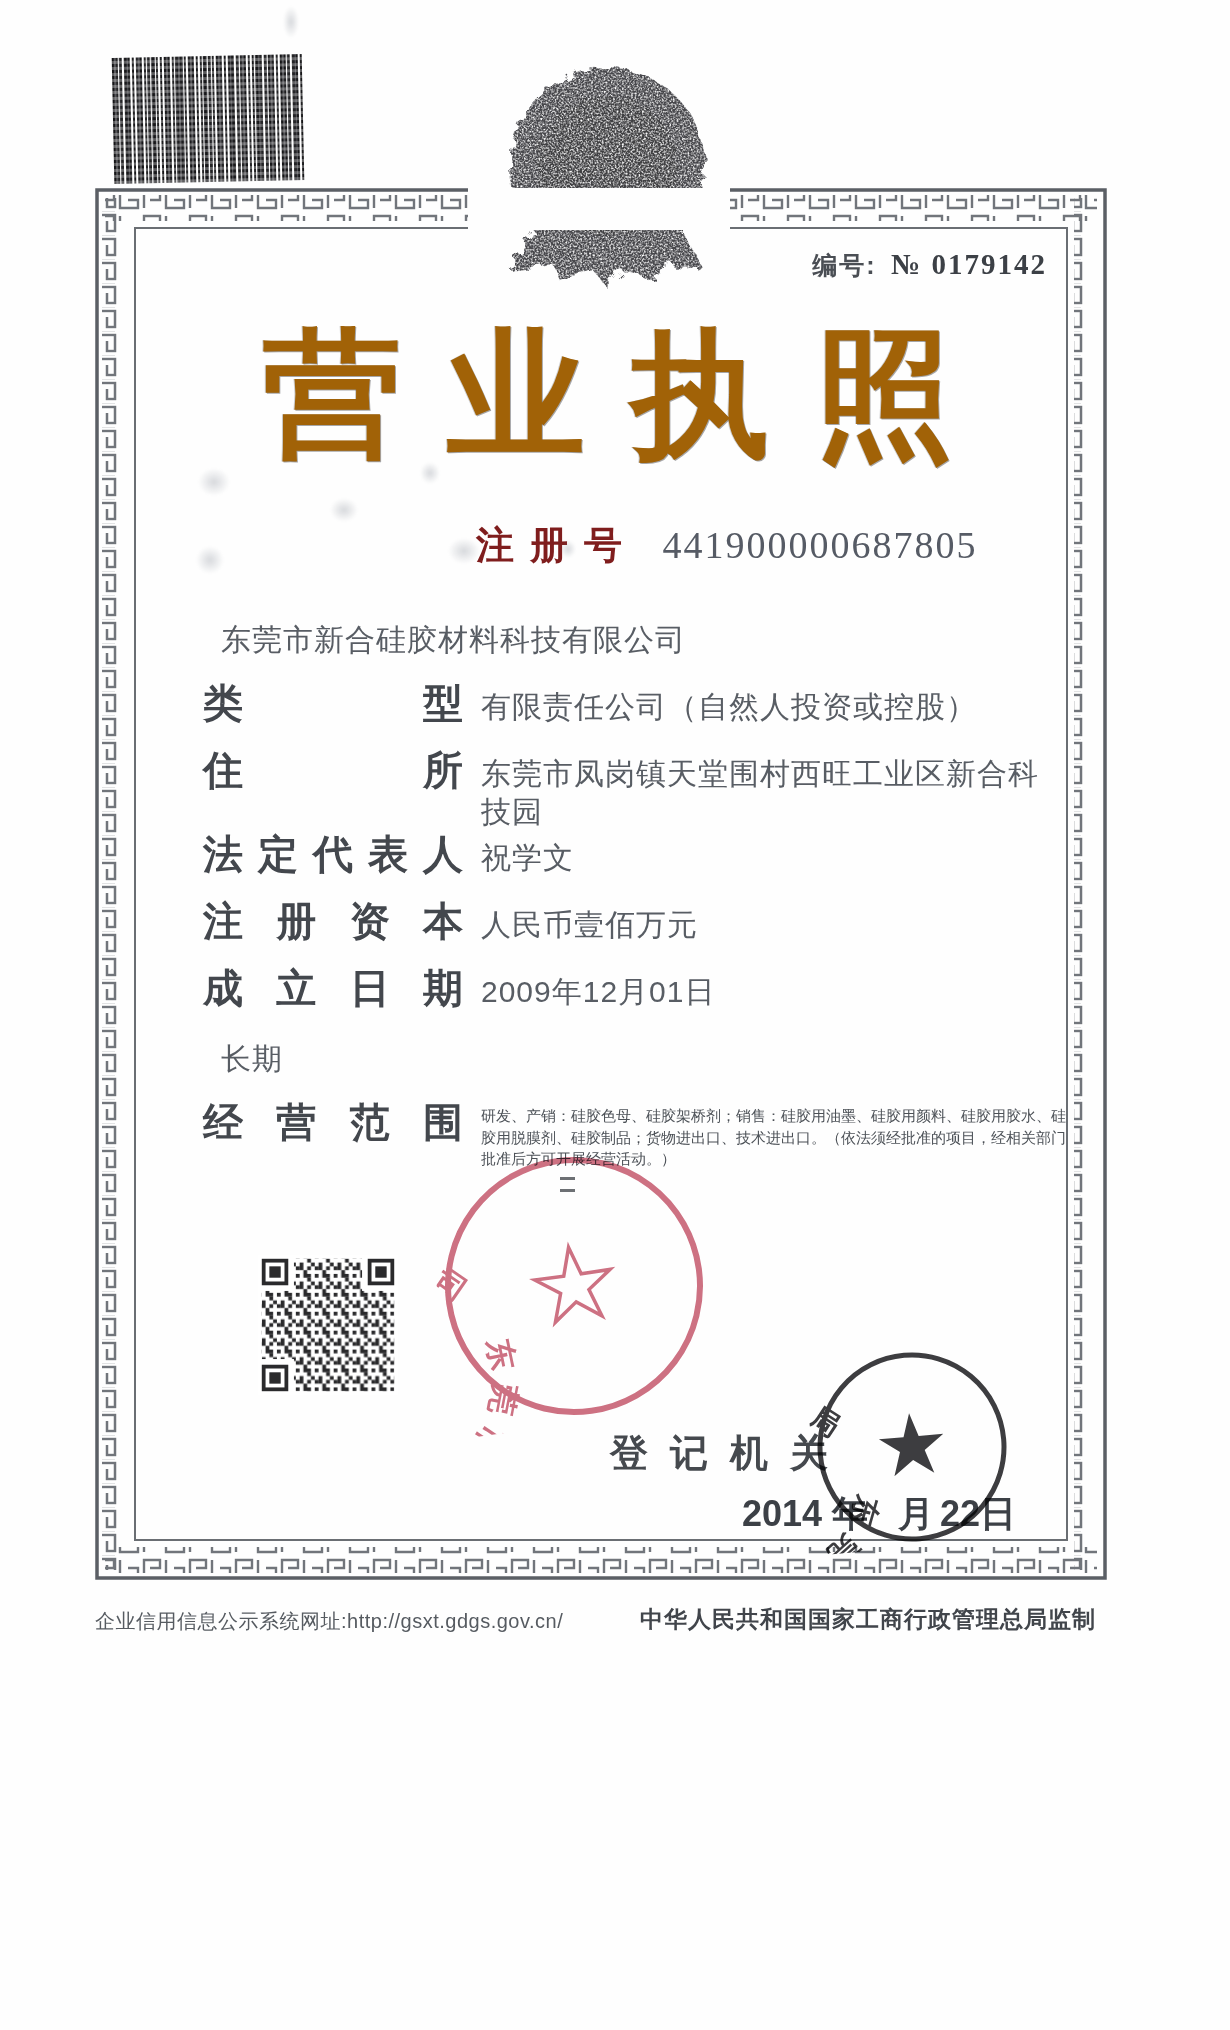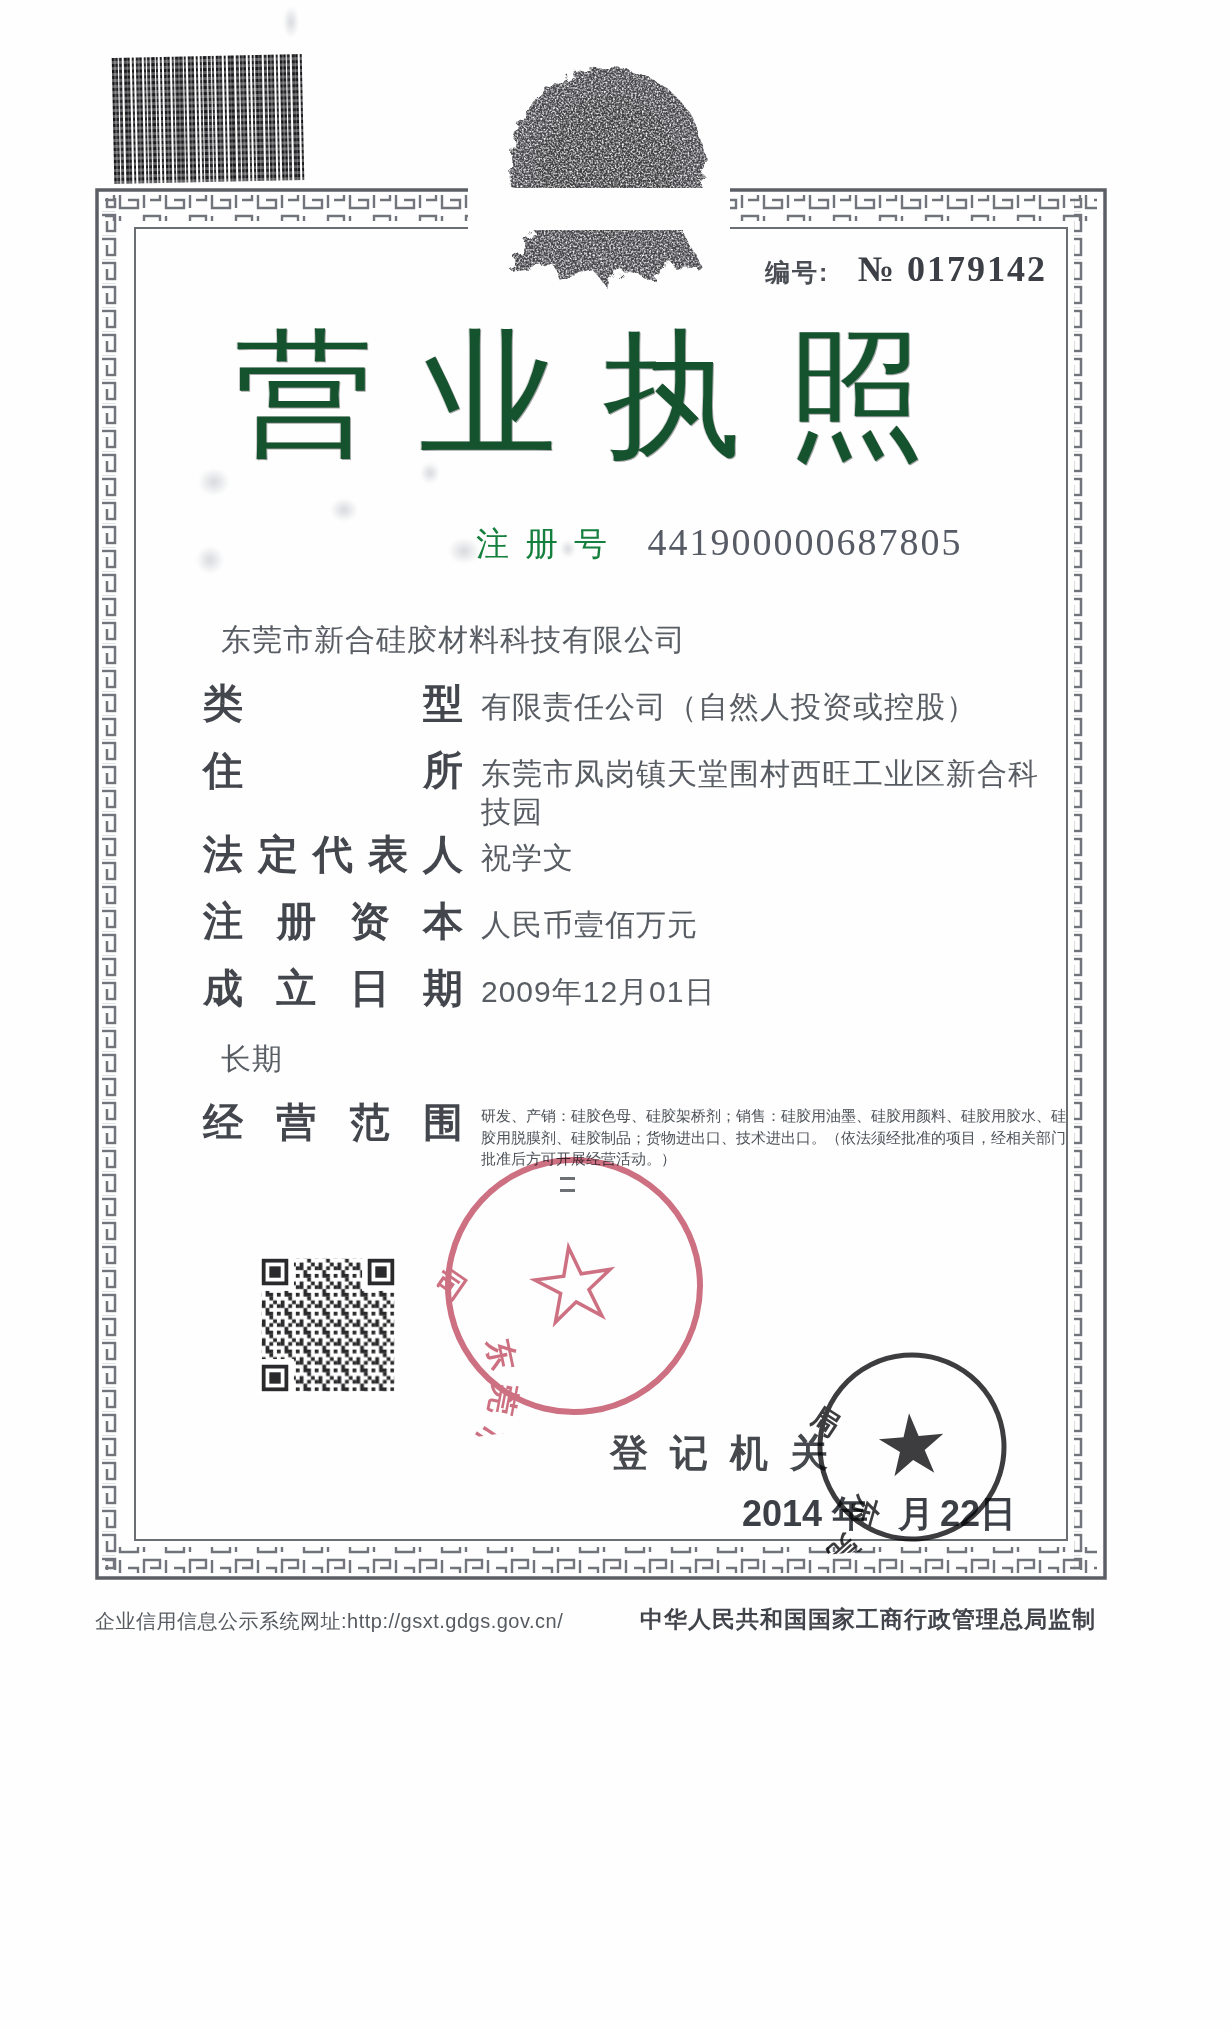--- a/index.html
+++ b/index.html
@@ -20,31 +20,31 @@
       repeating-linear-gradient(90deg, rgba(48,48,52,.8) 0 4px, rgba(255,255,255,0) 4px 13px);
     filter:blur(.35px) contrast(1.05);
   }
   
   .emblem{position:absolute; left:497px; top:64px; width:220px; height:232px;}
   
   .frame{position:absolute; left:95px; top:188px; width:1012px; height:1392px;}
   
   .serial{position:absolute; top:248px; right:183px; white-space:nowrap;}
   .serial .lab{font-size:25px; font-weight:700; color:#4a4e54; letter-spacing:2px;}
-  .serial .num{font-family:"Liberation Serif","DejaVu Serif",serif; font-size:36px; font-weight:700; color:#3c4046; margin-left:24px; letter-spacing:2px;}
+  .serial .num{font-family:"Liberation Serif","DejaVu Serif",serif; font-size:29px; font-weight:700; color:#3c4046; margin-left:10px; letter-spacing:2px;}
   
   .title{
-    position:absolute; left:140px; top:312px; width:880px; text-align:center;
-    font-size:138px; font-weight:400; letter-spacing:46px; text-indent:46px;
-    color:#14532d; line-height:1.2;
+    position:absolute; left:168px; top:312px; width:880px; text-align:center;
+    font-size:138px; font-weight:700; letter-spacing:46px; text-indent:46px;
+    color:#a16207; line-height:1.2;
     text-shadow:1px 1px 0 rgba(60,60,64,.45), -1px 0 0 rgba(60,60,64,.25);
   }
   
   .regno{position:absolute; left:476px; top:520px; white-space:nowrap;}
-  .regno .lab{font-size:33px; font-weight:400; letter-spacing:16px; color:#15803d;}
+  .regno .lab{font-size:38px; font-weight:700; letter-spacing:16px; color:#7f1d1d;}
   .regno .num{font-family:"Liberation Serif","DejaVu Serif",serif; font-size:38px; color:#565b65; margin-left:20px; letter-spacing:2px;}
   
   .fields{position:absolute; left:203px; top:612px; width:864px;}
   .frow{display:flex; align-items:flex-start; min-height:67px;}
   .flabel{
     flex:none; width:260px; display:inline-block;
     font-size:40px; font-weight:700; color:#43474d; line-height:1.1;
     text-align:justify; text-align-last:justify; padding-top:2px;
   }
   .fvalue{

